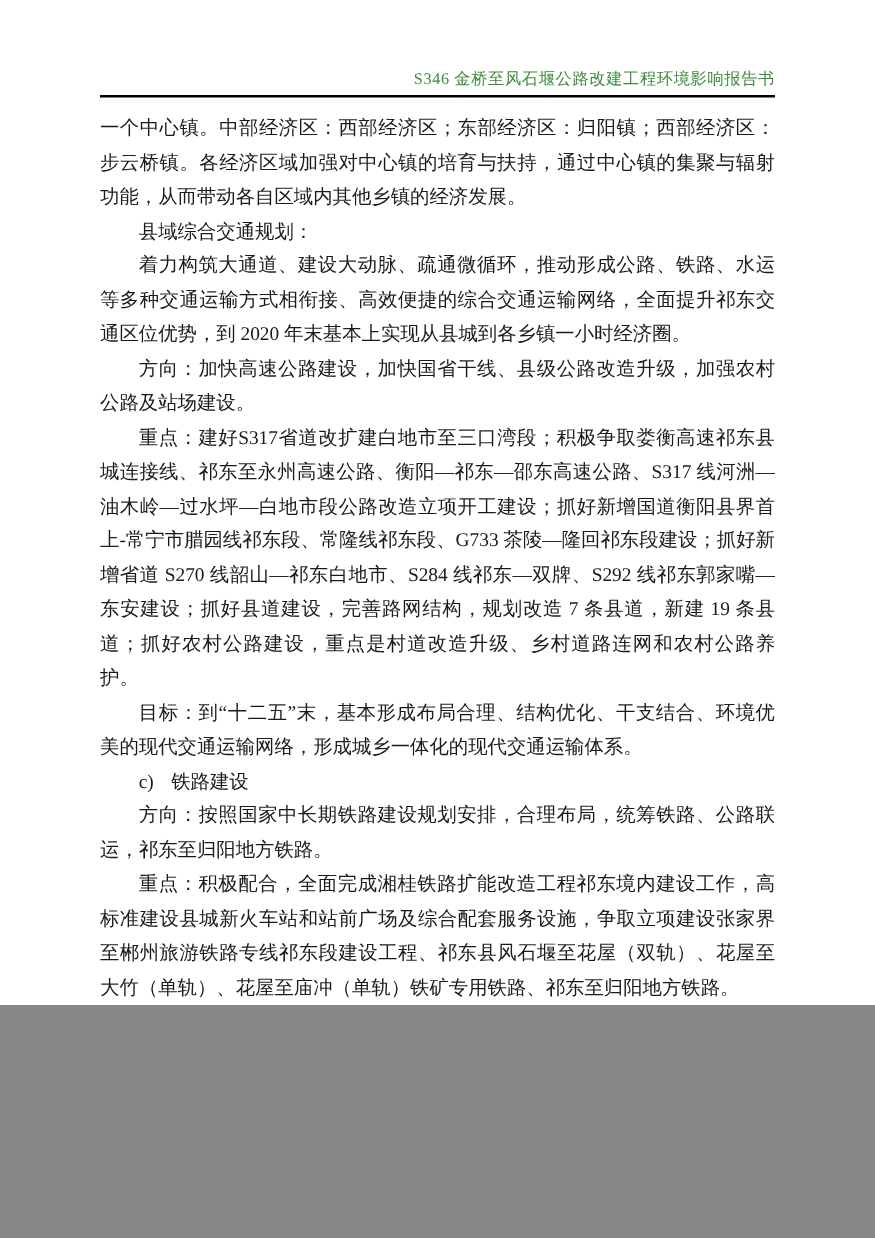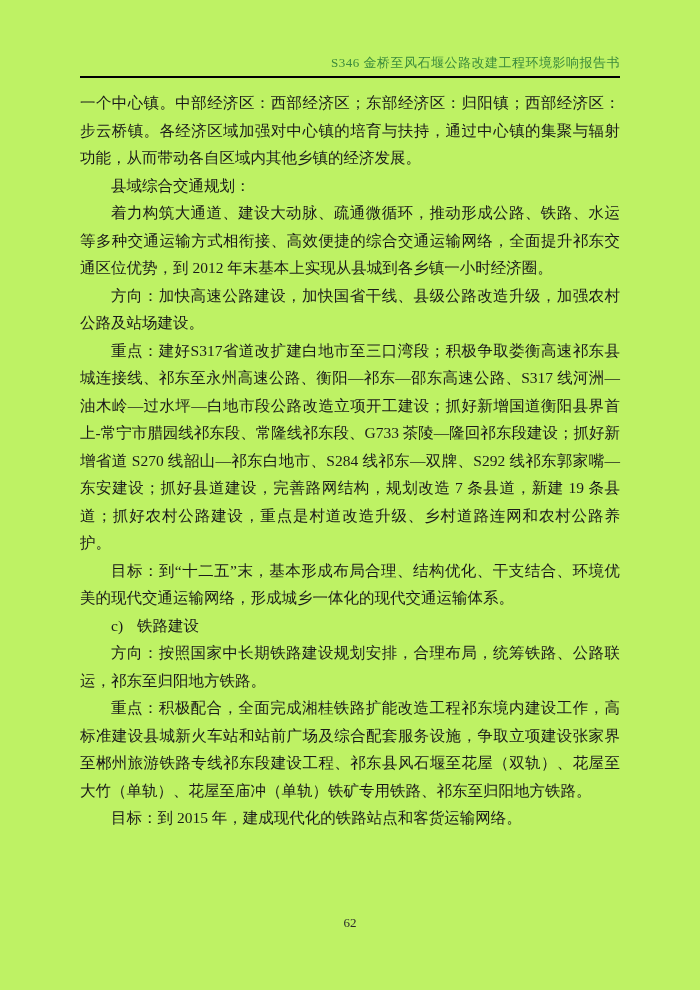--- a/index.html
+++ b/index.html
@@ -3,23 +3,23 @@
 <meta charset="utf-8">
 <style>
   html, body {
     margin: 0;
     padding: 0;
     background: #888;
   }
   .page {
     position: relative;
     width: 700px;
-    height: 990px;
+    height: 804px;
     margin: 0 auto;
-    background: #bef264;
+    background: #ffffff;
     font-family: "Liberation Serif", "DejaVu Serif", serif;
     color: #1a1a1a;
     overflow: hidden;
   }
   .header {
     position: absolute;
     top: 54px;
     left: 80px;
     width: 540px;
     text-align: right;
@@ -69,21 +69,21 @@
 
   <div class="header-rule"></div>
 
   <div class="body-text">
 
     <p>一个中心镇。中部经济区：西部经济区；东部经济区：归阳镇；西部经济区：步云桥镇。各经济区域加强对中心镇的培育与扶持，通过中心镇的集聚与辐射功能，从而带动各自区域内其他乡镇的经济发展。</p>
 
     <p class="indent">县域综合交通规划：</p>
 
 
-    <p class="indent">着力构筑大通道、建设大动脉、疏通微循环，推动形成公路、铁路、水运等多种交通运输方式相衔接、高效便捷的综合交通运输网络，全面提升祁东交通区位优势，到 2012 年末基本上实现从县城到各乡镇一小时经济圈。</p>
+    <p class="indent">着力构筑大通道、建设大动脉、疏通微循环，推动形成公路、铁路、水运等多种交通运输方式相衔接、高效便捷的综合交通运输网络，全面提升祁东交通区位优势，到 2020 年末基本上实现从县城到各乡镇一小时经济圈。</p>
 
 
     <p class="indent">方向：加快高速公路建设，加快国省干线、县级公路改造升级，加强农村公路及站场建设。</p>
 
     <p class="indent bold">重点：建好S317省道改扩建白地市至三口湾段；积极争取娄衡高速祁东县城连接线、祁东至永州高速公路、衡阳—祁东—邵东高速公路、S317 线河洲—油木岭—过水坪—白地市段公路改造立项开工建设；抓好新增国道衡阳县界首上-常宁市腊园线祁东段、常隆线祁东段、G733 茶陵—隆回祁东段建设；抓好新增省道 S270 线韶山—祁东白地市、S284 线祁东—双牌、S292 线祁东郭家嘴—东安建设；抓好县道建设，完善路网结构，规划改造 7 条县道，新建 19 条县道；抓好农村公路建设，重点是村道改造升级、乡村道路连网和农村公路养护。</p>
 
     <p class="indent bold">目标：到“十二五”末，基本形成布局合理、结构优化、干支结合、环境优美的现代交通运输网络，形成城乡一体化的现代交通运输体系。</p>
 
     <p class="indent abc-item"><span class="item-label">c)</span><span class="item-name">铁路建设</span></p>
 

